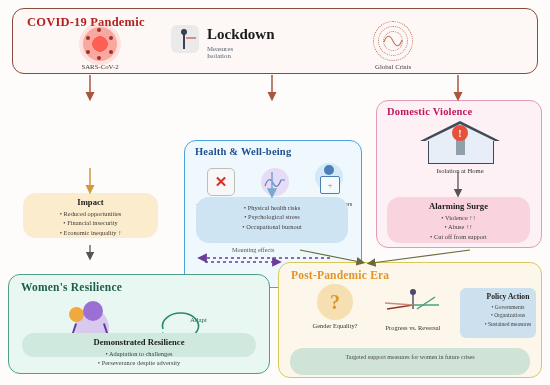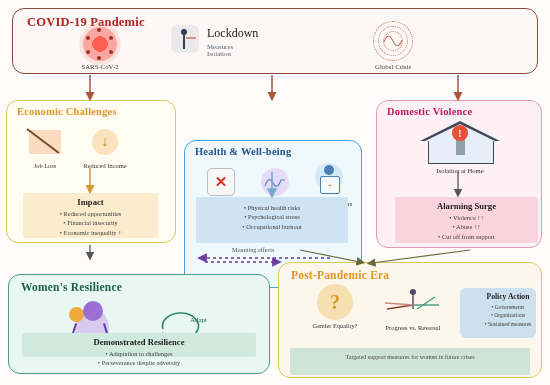--- a/index.html
+++ b/index.html
@@ -51,30 +51,30 @@
   #dv{left:376px;top:100px;width:166px;height:148px;background:#fdf1f5;border:1.4px solid #e09bb8;}
   #dv .panel-title{left:10px;top:5px;font-size:10.5px;color:#c2185b;}
 
   
   #res{left:8px;top:274px;width:262px;height:100px;background:#e9f7f2;border:1.4px solid #4e9e84;}
   #res .panel-title{left:12px;top:6px;font-size:11.5px;color:#1d5e4a;}
   #ppe{left:278px;top:262px;width:264px;height:116px;background:#fdf6ea;border:1.4px solid #d8c85a;}
   #ppe .panel-title{left:12px;top:6px;font-size:11.5px;color:#e0952a;}
 
   
-  .result{position:absolute;border-radius:2px;text-align:center;box-sizing:border-box;padding-top:4px;}
+  .result{position:absolute;border-radius:13px;text-align:center;box-sizing:border-box;padding-top:4px;}
   .result .rt{font-weight:bold;font-size:8.6px;color:#1d1d1d;}
   .result ul{list-style:none;margin:2px 0 0;padding:0;}
   .result li{font-size:6.4px;line-height:1.45;color:#414141;}
   .result li::before{content:"• ";}
   .result .sub{font-size:6px;color:#4a4a4a;margin-top:2px;}
 
   #impact{left:23px;top:193px;width:135px;height:45px;background:#fbeccd;}
   #hcons{left:196px;top:197px;width:152px;height:46px;background:#cfe4f2;}
-  #surge{left:395px;top:197px;width:143px;height:46px;background:#f9d3de;}
+  #surge{left:387px;top:197px;width:143px;height:46px;background:#f9d3de;}
   #demres{left:22px;top:333px;width:234px;height:24px;background:#cfe9de;}
   #fcp{left:290px;top:348px;width:240px;height:27px;background:#cfe3d6;}
   #policy{left:460px;top:288px;width:76px;height:50px;background:#cde0ee;border-radius:6px;padding-left:20px;}
   #policy .rt{font-size:7.6px;}
   #policy li{font-size:5.5px;line-height:1.5;}
 
   
   .mini{position:absolute;text-align:center;width:56px;}
   .mini .cap{font-size:6.4px;color:#333;line-height:1.3;margin-top:3px;}
   .mini .art{height:34px;display:flex;align-items:center;justify-content:center;}
@@ -157,58 +157,39 @@
       <div class="cap">SARS-CoV-2</div>
     </div>
 
     <div style="position:absolute;left:158px;top:16px;display:flex;gap:8px;align-items:flex-start;">
       <div class="lockbox">
         <div class="knob"></div>
           <div class="pole"></div>
           <div class="bar"></div>
       </div>
       <div style="padding-top:1px;">
-        <div style="font-size:12px;font-weight:normal;color:#1b1b1b;">Lockdown</div>
+        <div style="font-size:15px;font-weight:bold;color:#1b1b1b;">Lockdown</div>
         <div style="font-size:6.8px;color:#5b6370;margin-top:2px;">Measures</div>
         <div style="font-size:6.8px;color:#5b6370;">Isolation</div>
       </div>
     </div>
 
     <div class="node" style="left:340px;top:12px;width:80px;">
       <div class="crisis">
         <div class="ring r1"></div>
           <div class="ring r2"></div>
           <div class="ring r3"></div>
         <svg width="40" height="40" style="position:absolute;left:0;top:0;">
           <path d="M11 21 Q15 10 20 20 Q25 30 29 19" fill="none" stroke="#c2725f" stroke-width="1.1"></path>
         </svg>
       </div>
       <div class="cap">Global Crisis</div>
     </div>
   </div>
 
-  <div class="panel" id="econ">
-    <div class="panel-title">Economic Challenges</div>
-
-    <div class="mini" style="left:10px;top:24px;">
-      <div class="art">
-          <div class="jl">
-            <div class="ln"></div>
-          </div>
-        </div>
-      <div class="cap">Job Loss</div>
-    </div>
-
-    <div class="mini" style="left:70px;top:24px;">
-      <div class="art">
-          <div class="ri">↓</div>
-        </div>
-      <div class="cap">Reduced Income</div>
-    </div>
-  </div>
 
   <div class="result" id="impact">
     <div class="rt">Impact</div>
     <ul>
       <li>Reduced opportunities</li>
       <li>Financial insecurity</li>
       <li>Economic inequality ↑</li>
     </ul>
   </div>
 

